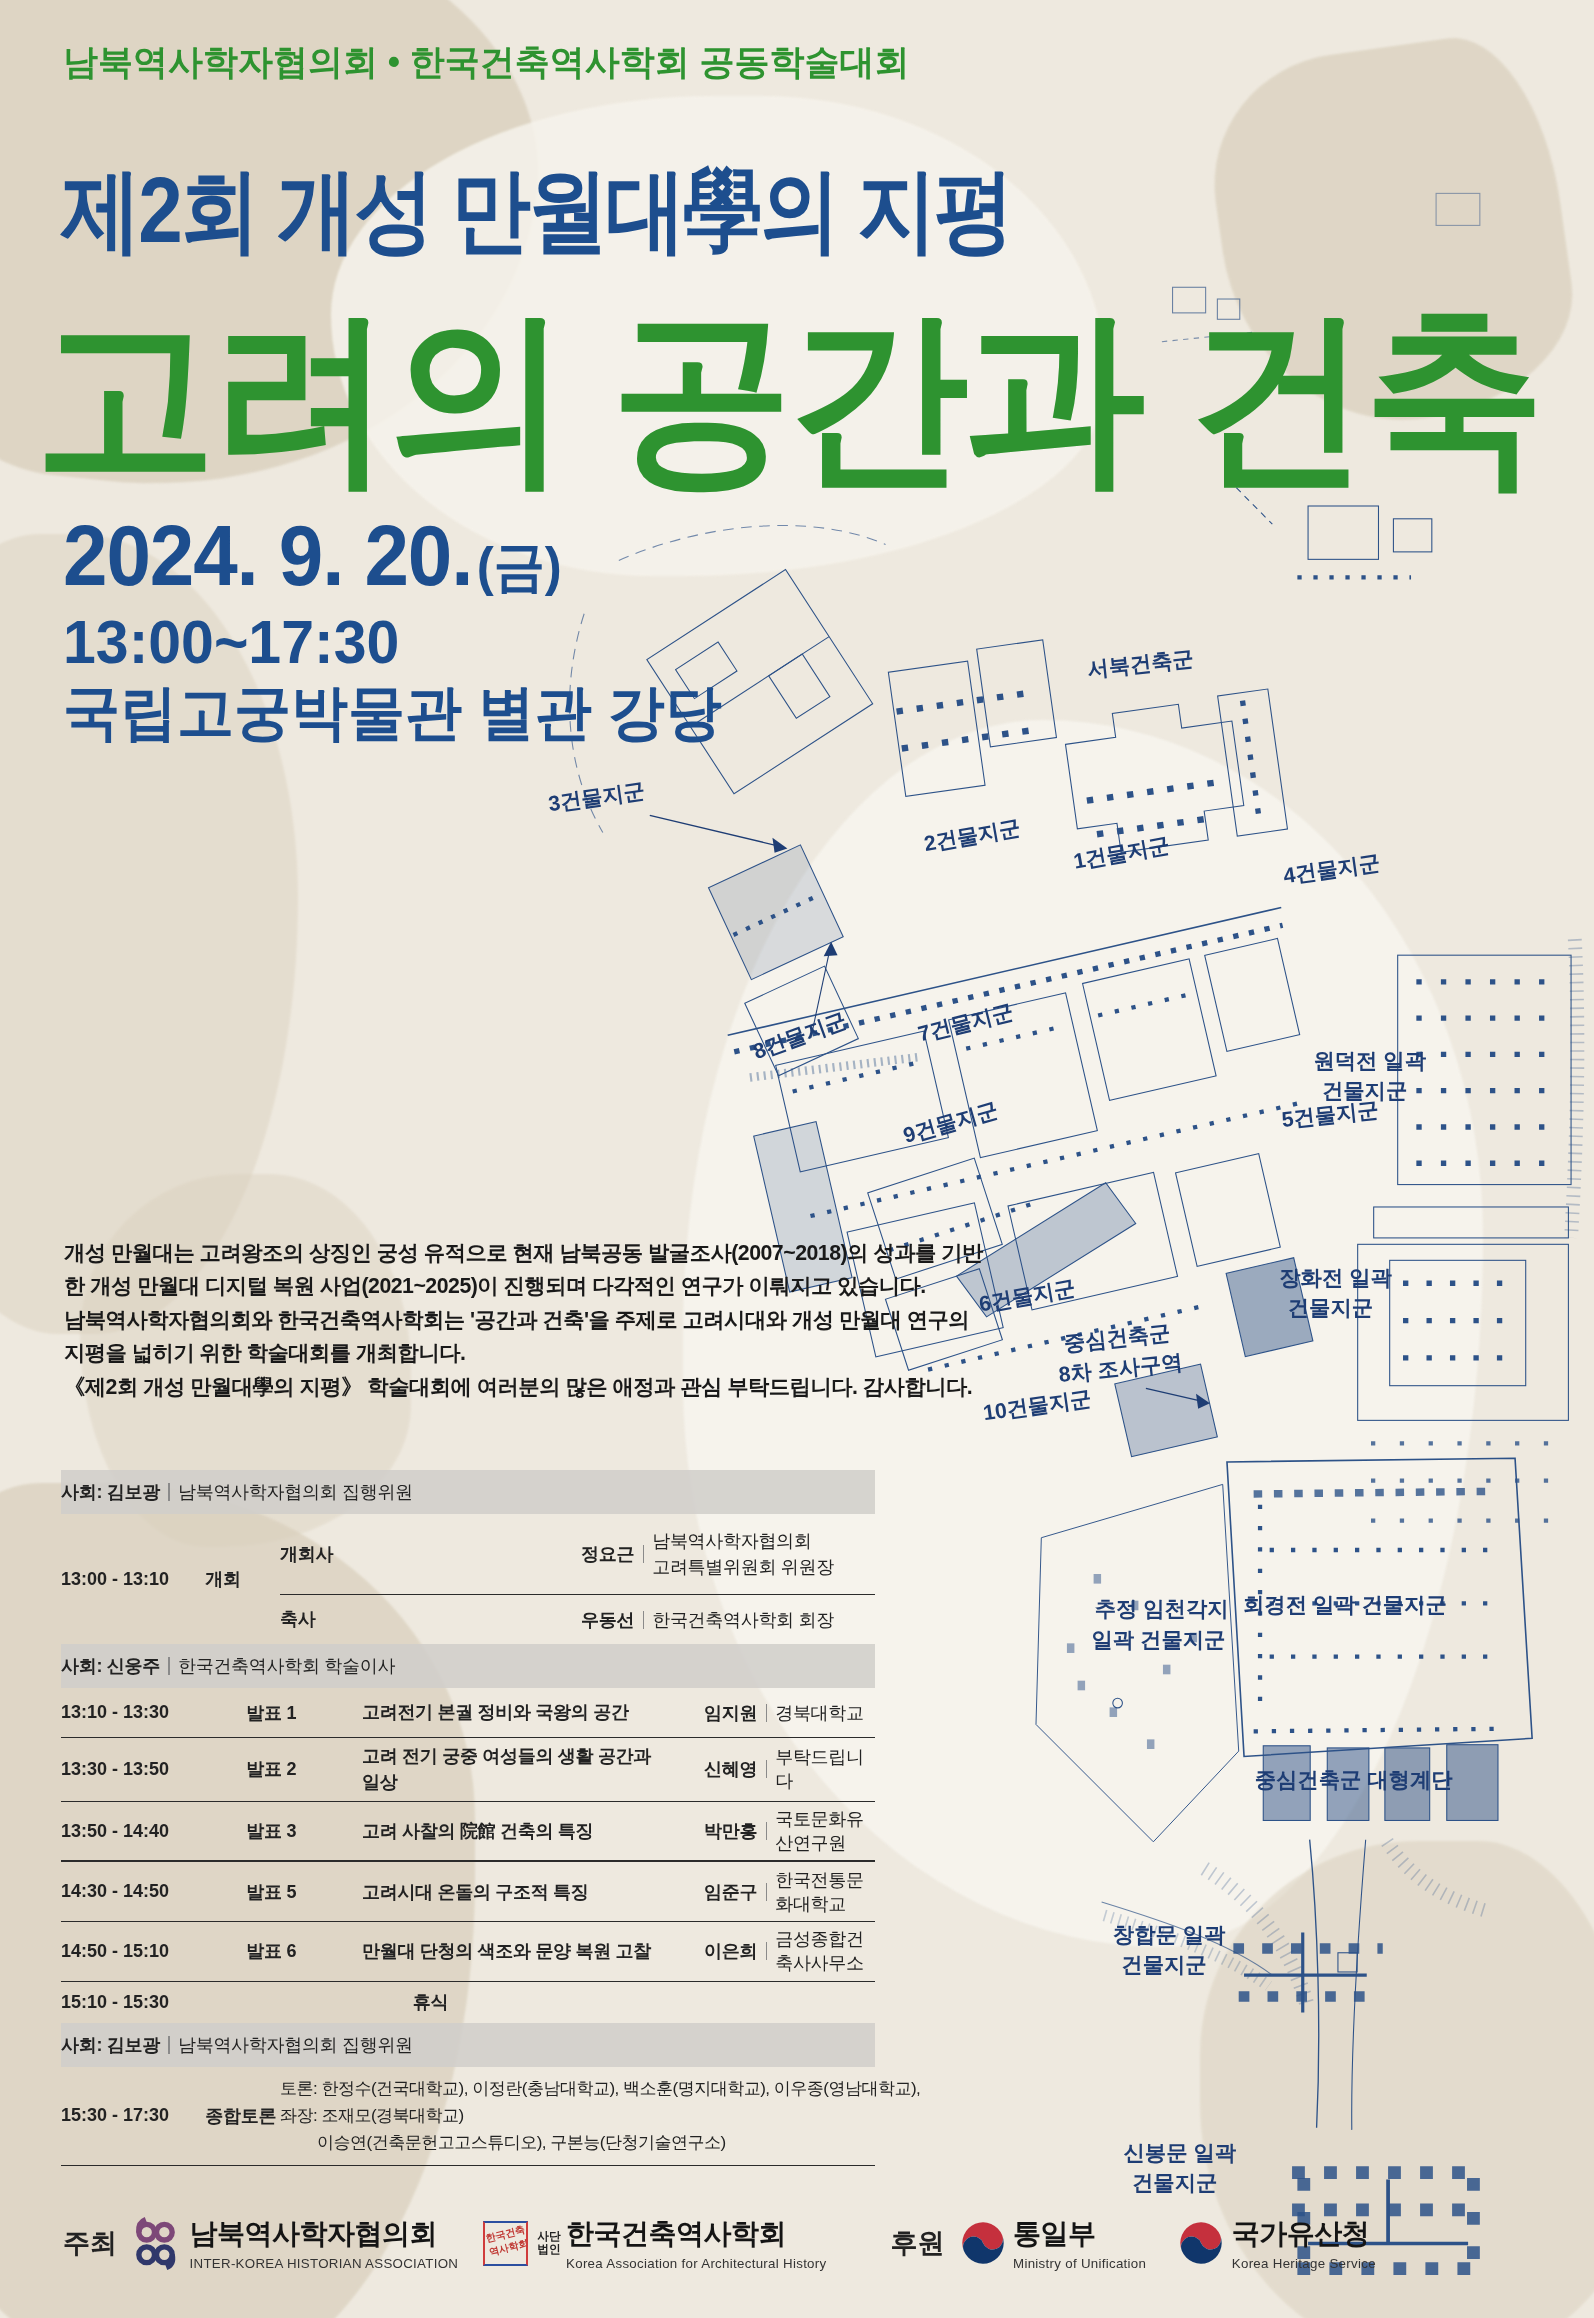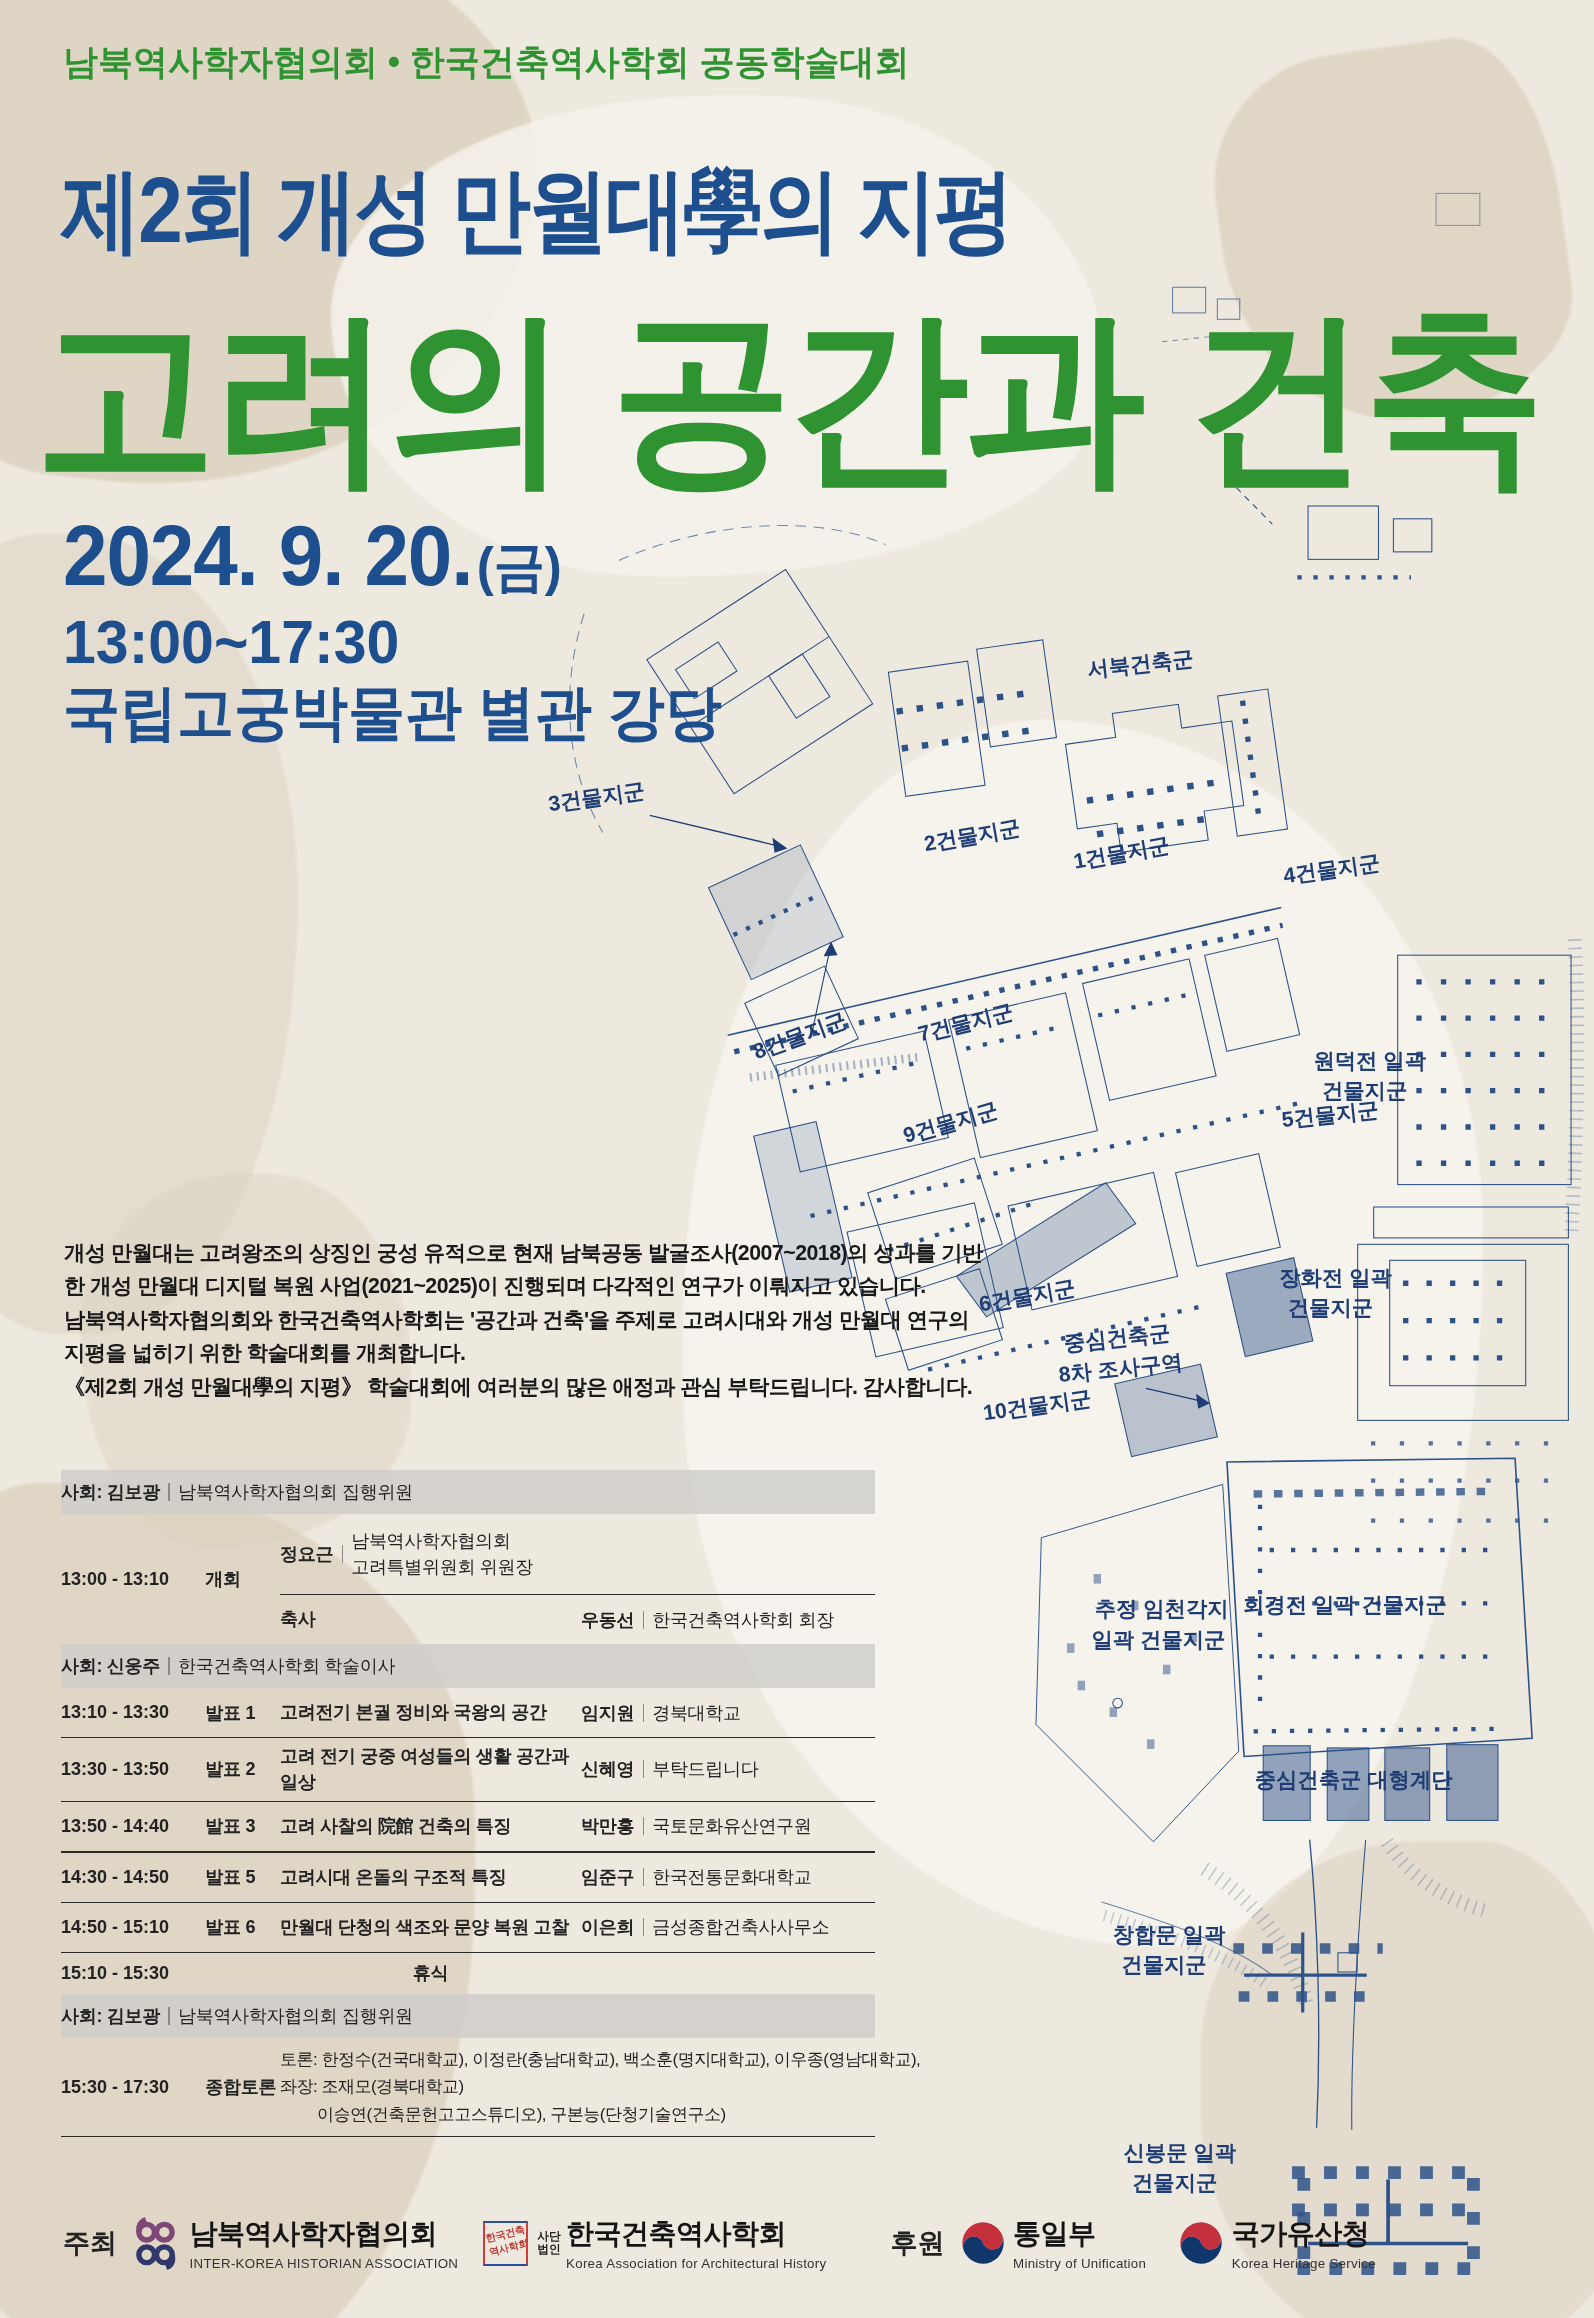--- a/index.html
+++ b/index.html
@@ -39,21 +39,21 @@
   .b-name{font-weight:700;}
   .vbar{width:1.1px;height:18px;background:#8a8a8a;margin:0 8.5px;flex:none;}
   .grid{display:grid;grid-template-columns:123px 96px 301px 1fr;align-items:center;}
   .t-time{font-weight:600;letter-spacing:0;}
   .t-cat{font-weight:700;padding-left:21.3px;}
   .t-title{font-weight:600;line-height:1.45;}
   .presenter{display:flex;align-items:center;}
   .p-name{font-weight:700;flex:none;}
   .affil-lines div{line-height:1.45;}
   .divider{border-top:1.6px solid #2b2b2b;height:0;}
-  .p-row{min-height:49px;padding:5.3px 0;box-sizing:border-box;}
+  .p-row{min-height:49px;padding:5.3px 0;box-sizing:border-box;gap:41px;}
   .open-grid{display:grid;grid-template-columns:123px 96px 301px 1fr;}
   .open-grid .t-time,.open-grid .t-cat{grid-row:1 / span 3;align-self:center;}
   .o-r1{min-height:80px;display:flex;align-items:center;}
   .o-r3{min-height:49px;display:flex;align-items:center;}
   .break-label{text-align:center;font-weight:600;}
   .disc-lines{grid-column:3 / -1;line-height:1.6;font-size:17px;letter-spacing:-0.5px;padding:8.5px 0;}
   .disc-lines div{white-space:nowrap;}
   .disc-indent{padding-left:37px;}
 
   
@@ -286,20 +286,21 @@
 
     <div class="band">
       <span class="b-name">사회: 김보광</span>
       <span class="vbar"></span>
       <span>남북역사학자협의회 집행위원</span>
     </div>
 
     <div class="open-grid">
       <div class="t-time">13:00 - 13:10</div>
       <div class="t-cat">개회</div>
+      <div class="o-r1 t-title">개회사</div>
       <div class="o-r1 presenter">
         <span class="p-name">정요근</span>
         <span class="vbar"></span>
         <span class="affil-lines">
           <div>남북역사학자협의회</div>
           <div>고려특별위원회 위원장</div>
         </span>
       </div>
       <div class="divider" style="grid-column:3 / -1;"></div>
       <div class="o-r3 t-title">축사</div>

